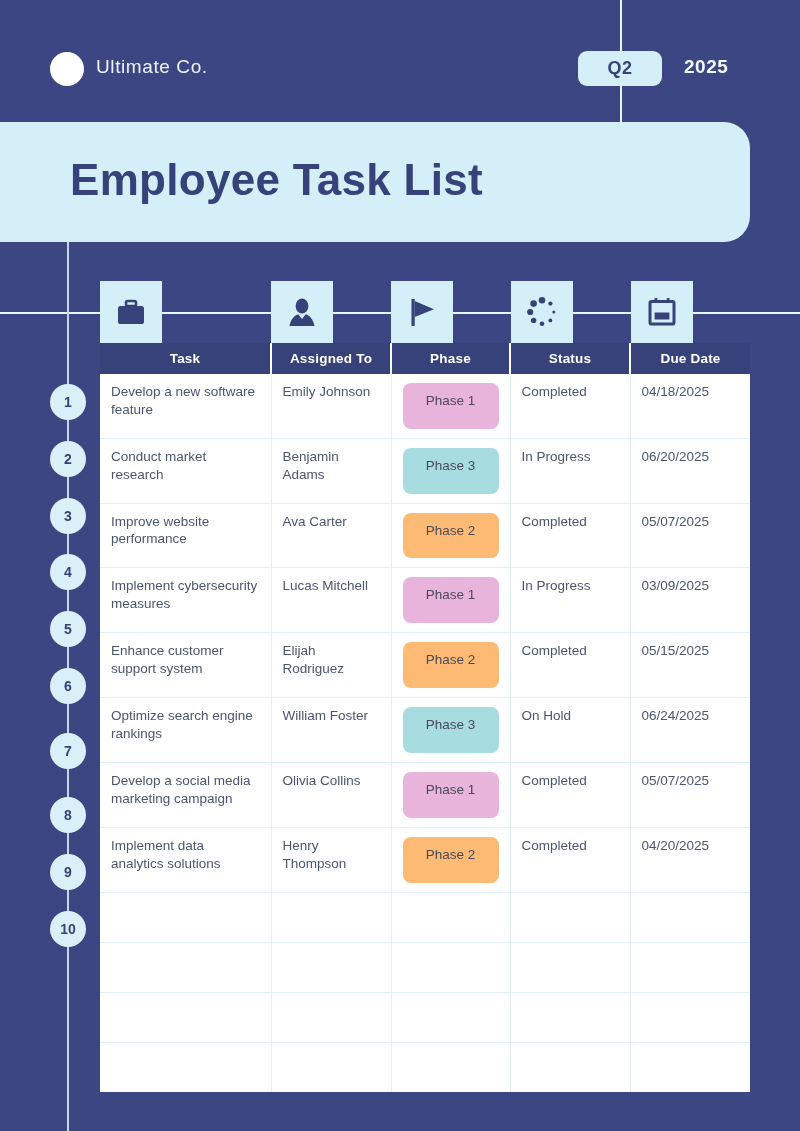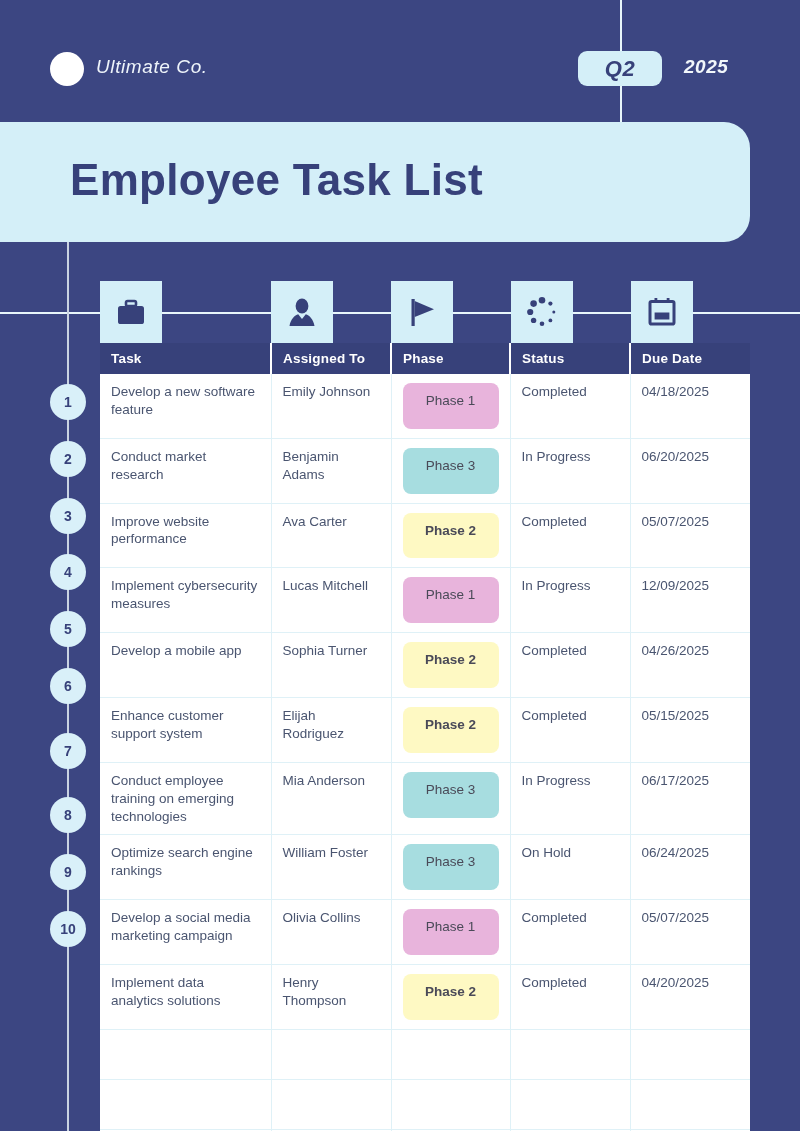--- a/index.html
+++ b/index.html
@@ -46,21 +46,21 @@
     top: 312px;
     width: 800px;
     height: 2px;
     background: #e8f6fb;
   }
 
   
   .topbar {
     position: absolute;
     left: 0; top: 0;
-    width: 692px; height: 122px; font-style: italic;
+    width: 692px; height: 122px;
   }
   .logo-dot {
     position: absolute;
     left: 50px; top: 52px;
     width: 34px; height: 34px;
     border-radius: 50%;
     background: #ffffff;
   }
   .brand {
     position: absolute;
@@ -69,21 +69,21 @@
     letter-spacing: 0.6px;
     color: #eef4fa;
   }
   .quarter-badge {
     position: absolute;
     left: 578px; top: 51px;
     width: 84px; height: 35px;
     border-radius: 9px;
     background: #d4eff8;
     color: #37417a;
-    font-size: 22px;
+    font-size: 18px;
     font-weight: bold;
     display: flex;
     align-items: center;
     justify-content: center;
     letter-spacing: 0.5px;
   }
   .year {
     position: absolute;
     left: 684px; top: 56px;
     font-size: 19px;
@@ -133,21 +133,21 @@
     border-collapse: collapse;
     width: 650px;
     table-layout: fixed;
     background: #ffffff;
   }
   table.tasks th {
     background: #37417a;
     color: #ffffff;
     font-size: 13.5px;
     font-weight: bold;
-    text-align: left;
+    text-align: center;
     padding: 8px 11px;
     height: 14px;
     border-right: 2px solid #ffffff;
     letter-spacing: 0.2px;
   }
   table.tasks th:last-child { border-right: none; }
   table.tasks td {
     font-size: 13.5px;
     color: #4a5570;
     padding: 9px 11px;
@@ -167,21 +167,21 @@
   td.phase-cell { padding: 8px 10px; }
   .phase-badge {
     display: block;
     border-radius: 8px;
     text-align: center;
     font-size: 13.5px;
     padding: 9px 0 19px 0;
     color: #4a4a58;
   }
   .phase-1 { background: #e8b4dc; }
-  .phase-2 { background: #fef9c3; font-weight: bold; }
+  .phase-2 { background: #fdba74; }
   .phase-3 { background: #a7dde0; }
 
   .empty-row td { height: 31px; }
 
   
   .num-circle {
     position: absolute;
     left: 50px;
     width: 36px; height: 36px;
     border-radius: 50%;
@@ -298,48 +298,30 @@
             <td>Completed</td>
             <td>05/07/2025</td>
           </tr>
           <tr>
             <td>Implement cybersecurity measures</td>
             <td>Lucas Mitchell</td>
             <td class="phase-cell">
               <span class="phase-badge phase-1">Phase 1</span>
             </td>
             <td>In Progress</td>
-            <td>12/09/2025</td>
-          </tr>
-          <tr>
-            <td>Develop a mobile app</td>
-            <td>Sophia Turner</td>
-            <td class="phase-cell">
-              <span class="phase-badge phase-2">Phase 2</span>
-            </td>
-            <td>Completed</td>
-            <td>04/26/2025</td>
+            <td>03/09/2025</td>
           </tr>
           <tr>
             <td>Enhance customer support system</td>
             <td>Elijah Rodriguez</td>
             <td class="phase-cell">
               <span class="phase-badge phase-2">Phase 2</span>
             </td>
             <td>Completed</td>
             <td>05/15/2025</td>
-          </tr>
-          <tr>
-            <td>Conduct employee training on emerging technologies</td>
-            <td>Mia Anderson</td>
-            <td class="phase-cell">
-              <span class="phase-badge phase-3">Phase 3</span>
-            </td>
-            <td>In Progress</td>
-            <td>06/17/2025</td>
           </tr>
           <tr>
             <td>Optimize search engine rankings</td>
             <td>William Foster</td>
             <td class="phase-cell">
               <span class="phase-badge phase-3">Phase 3</span>
             </td>
             <td>On Hold</td>
             <td>06/24/2025</td>
           </tr>

